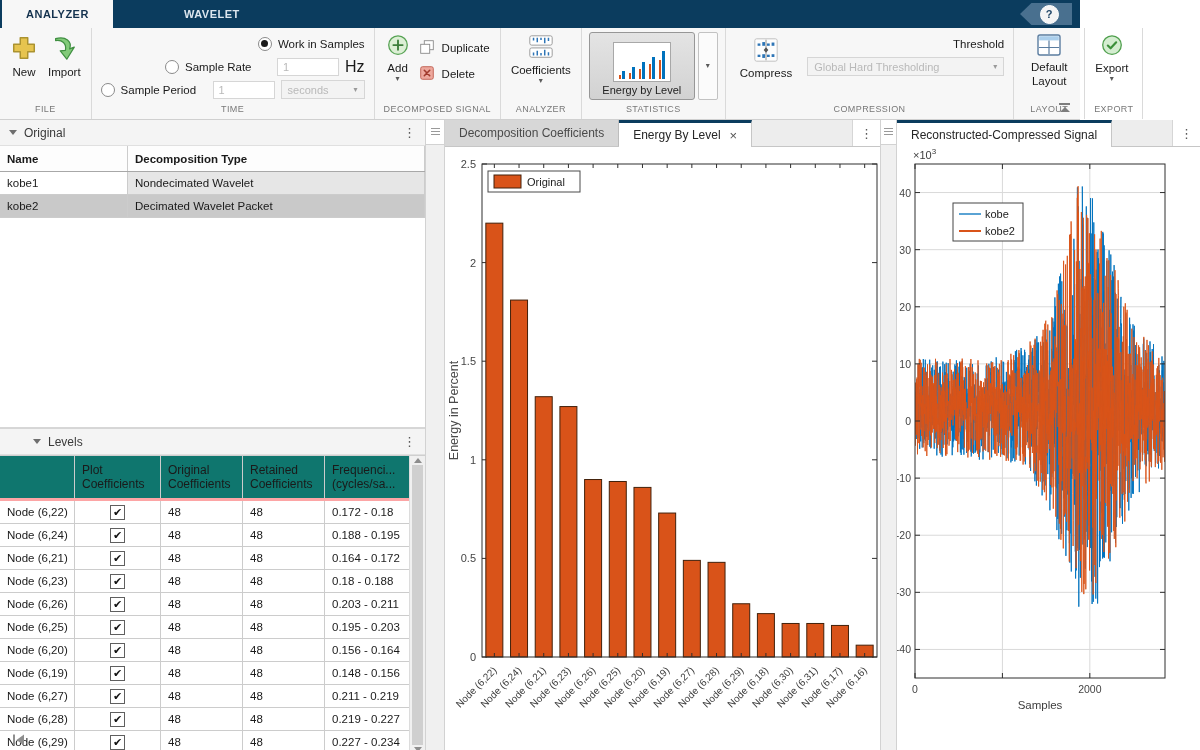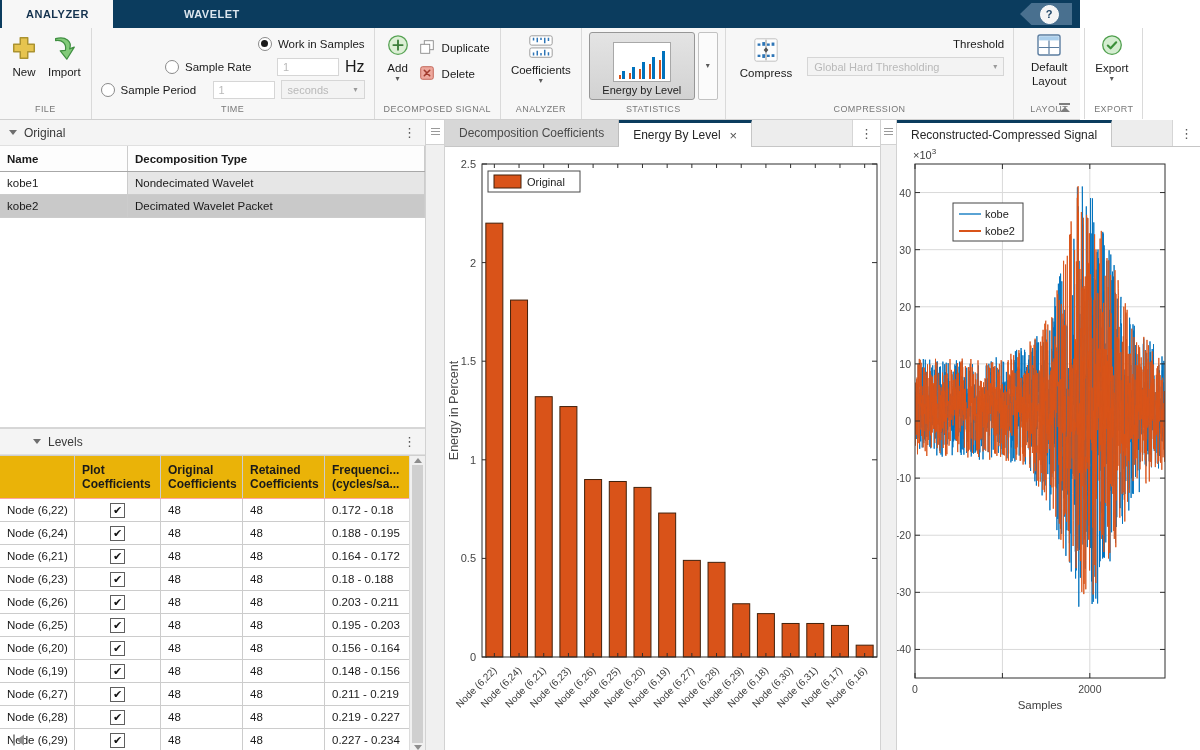--- a/index.html
+++ b/index.html
@@ -53,21 +53,21 @@
   .trow{display:flex;height:22px;flex:0 0 22px;border-bottom:1px solid #cccccc;font-size:11.5px;align-items:stretch;}
   .thead{height:25px;flex:0 0 25px;font-weight:bold;border-bottom:1px solid #a8a8a8;background:#fdfdfd;}
   .tcell{padding:0 7px;border-right:1px solid #cccccc;display:flex;align-items:center;overflow:hidden;white-space:nowrap;}
   .w-name{width:128px;flex:0 0 128px;box-sizing:border-box;}
   .w-type{flex:1;}
   .bg-shade{background:#e6e6e6;}
   .selrow .tcell{background:#c9c9c9;}
   .sc-body{flex:1;overflow:hidden;border-bottom:1px solid #d7d7d7;}
   .lv-wrap{flex:1;display:flex;overflow:hidden;border-top:1px solid #cfcfcf;}
   .lv-table{flex:1;overflow:hidden;display:flex;flex-direction:column;}
-  .lvh{height:42px;flex:0 0 42px;font-weight:bold;border-bottom:1px solid #fca5a5;background:#eab308;display:flex;}
+  .lvh{height:42px;flex:0 0 42px;font-weight:normal;border-bottom:3px solid #fca5a5;background:#0f766e;display:flex;}
   .lvh .tcell{flex-direction:column;align-items:flex-start;justify-content:center;line-height:1.2;}
   .c-node{width:75px;flex:0 0 75px;box-sizing:border-box;}
   .c-plot{width:86px;flex:0 0 86px;box-sizing:border-box;justify-content:center;}
   .c-orig{width:82px;flex:0 0 82px;box-sizing:border-box;}
   .c-ret{width:82px;flex:0 0 82px;box-sizing:border-box;}
   .c-freq{flex:1;border-right:none;}
   .lvh .c-plot{align-items:flex-start;justify-content:center;}
   .cb{width:13px;height:13px;border:1px solid #5f5f5f;background:#fff;display:flex;align-items:center;justify-content:center;font-size:11px;color:#111;cursor:pointer;line-height:1;}
   .vscroll{width:15px;flex:0 0 15px;background:#f0f0f0;border-left:1px solid #dcdcdc;display:flex;flex-direction:column;align-items:center;padding:2px 0;gap:2px;}
   .sarr{width:0;height:0;border-left:4px solid transparent;border-right:4px solid transparent;cursor:pointer;}

